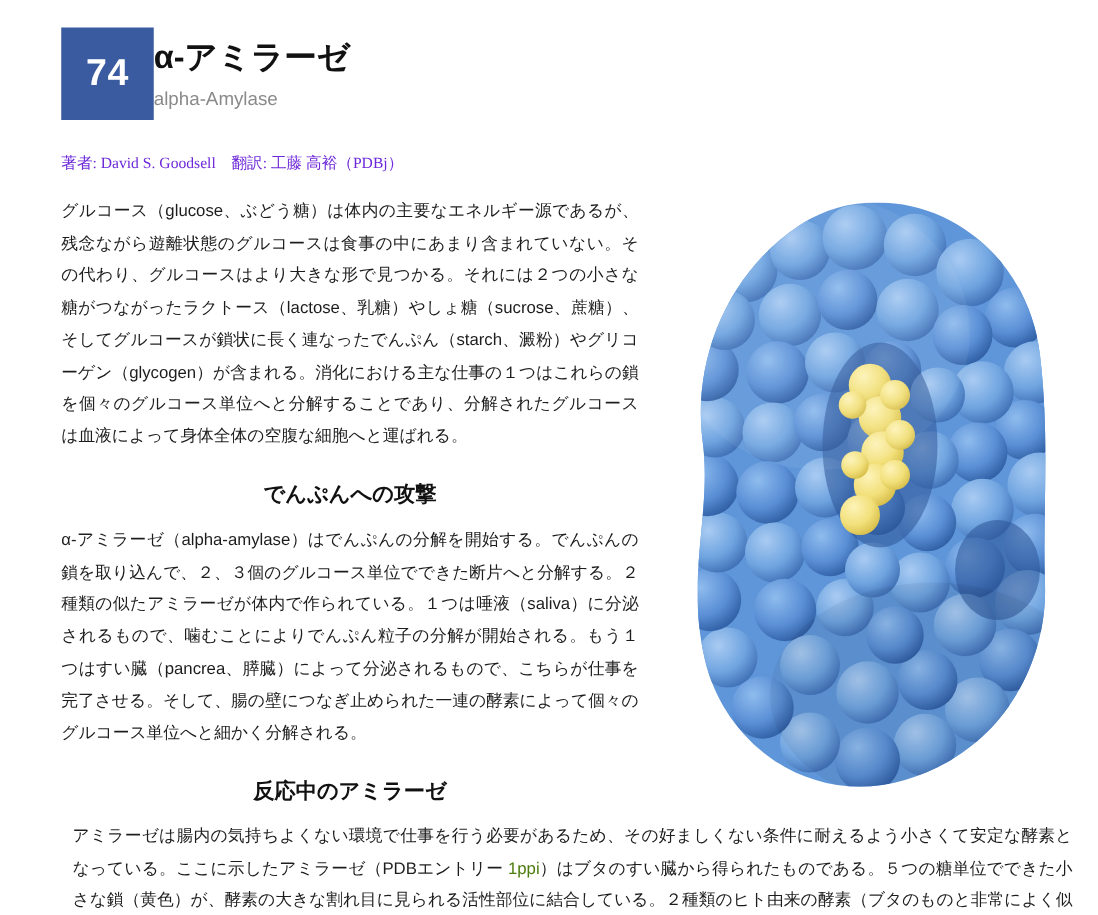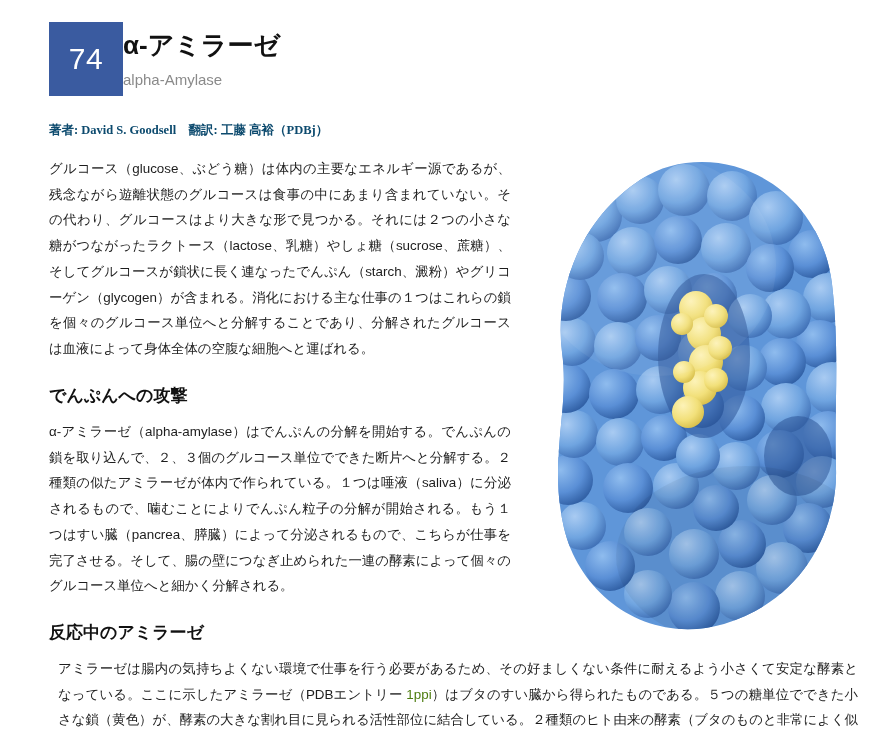--- a/index.html
+++ b/index.html
@@ -31,21 +31,21 @@
   }
   .badge {
     width: 74px;
     height: 74px;
     background: #3a5ba0;
     color: #ffffff;
     display: flex;
     align-items: center;
     justify-content: center;
     font-size: 30px;
-    font-weight: normal;
+    font-weight: bold;
     letter-spacing: 0.5px;
     flex: 0 0 auto;
   }
   .titles {
     padding-top: 8px;
   }
   .title-ja {
     font-size: 26px;
     font-weight: bold;
     color: #111111;
@@ -55,23 +55,22 @@
   .title-en {
     font-size: 15px;
     color: #8a8a8a;
     margin-top: 10px;
     line-height: 1.2;
   }
   .byline {
     margin-top: 26px;
     padding-left: 9px;
     font-size: 12.5px;
-    color: #0c4a6e;
+    color: #6d28d9;
     font-family: "Liberation Serif", serif;
-    font-weight: bold;
   }
 
   
   .content {
     position: relative;
     margin-top: 17px;
     padding-left: 9px;
   }
   .col-left {
     width: 462px;
@@ -83,20 +82,21 @@
     color: #1d1d1d;
     margin: 0 0 6px 0;
     text-align: justify;
     text-justify: inter-character;
   }
   h2.section {
     font-size: 17px;
     font-weight: bold;
     color: #111111;
     margin: 22px 0 12px 0;
+    text-align: center;
   }
   .link {
     color: #4d7c0f;
     text-decoration: none;
   }
 
   
   .figure {
     position: absolute;
     top: 0px;

